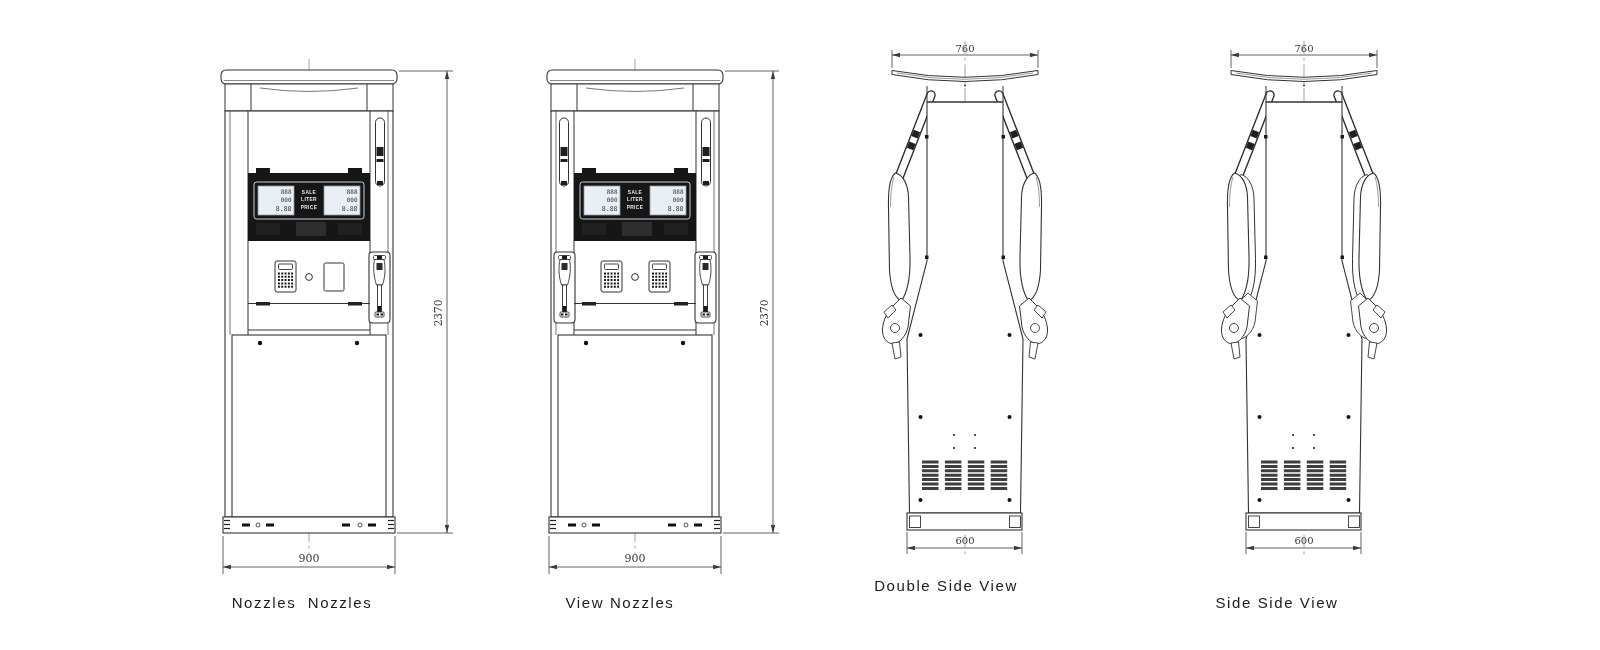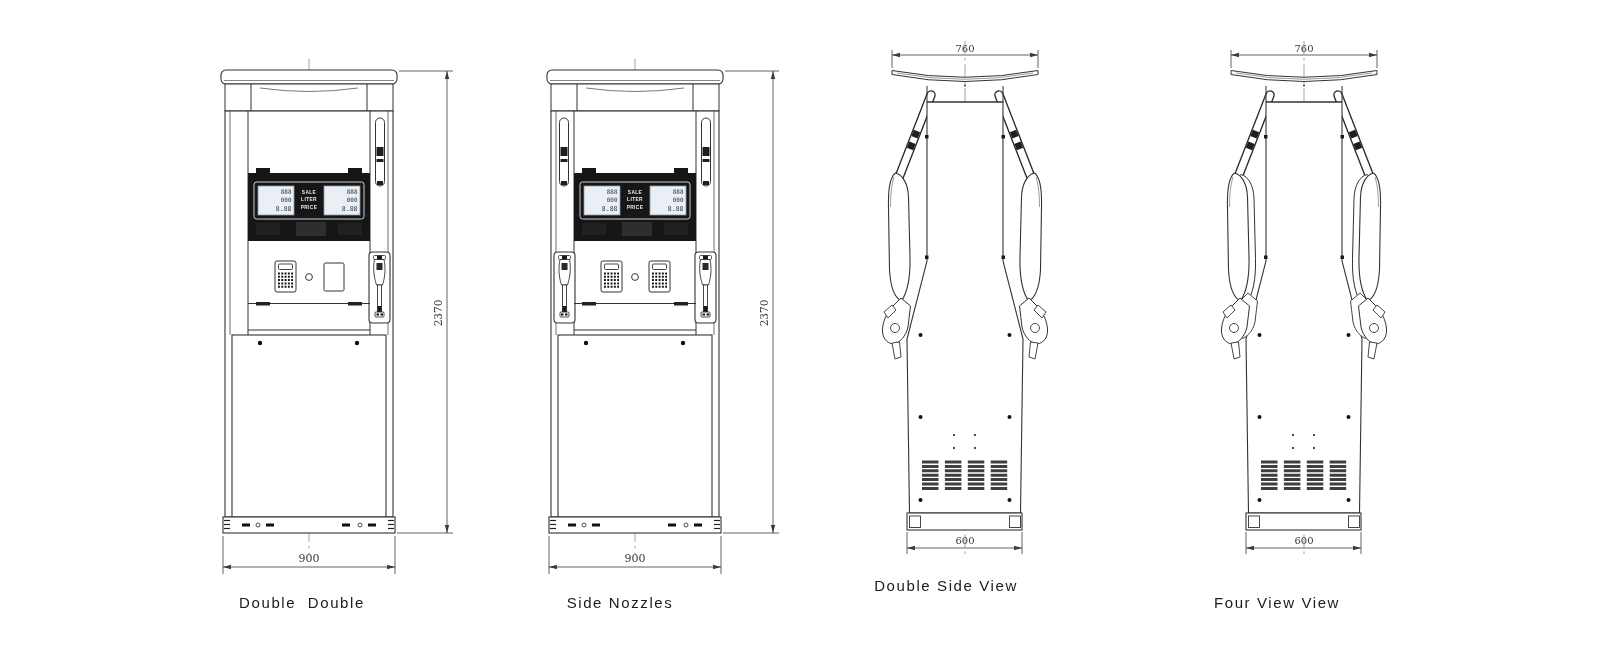--- a/index.html
+++ b/index.html
@@ -127,21 +127,21 @@
       <line class="dimln" x1="33" y1="512" x2="205" y2="512" marker-start="url(#m1)" marker-end="url(#m1)"></line>
       <text class="dim" x="119" y="507" font-size="11" text-anchor="middle">900</text>
     </g>
     <g>
       <line class="dimln" x1="209" y1="16" x2="263" y2="16"></line>
       <line class="dimln" x1="207" y1="478" x2="263" y2="478"></line>
       <line class="dimln" x1="257" y1="16" x2="257" y2="478" marker-start="url(#m1)" marker-end="url(#m1)"></line>
       <text class="dim" transform="translate(251.5,258) rotate(-90)" font-size="10.5" text-anchor="middle">2370</text>
     </g>
   </svg>
-  <div class="caption" style="left:302px;top:594px">Double  Double</div>
+  <div class="caption" style="left:302px;top:594px">Nozzles  Nozzles</div>
 
   <svg class="fig" style="left:516px;top:55px" width="270" height="525" viewBox="0 0 270 525">
     <defs>
       <marker id="m2" viewBox="0 0 10 7" refX="9.5" refY="3.5" markerWidth="11" markerHeight="7.7" orient="auto-start-reverse">
         <path d="M0.5,1 L9.5,3.5 L0.5,6 Z" fill="#3a3a3a"></path>
       </marker>
     </defs>
     <line class="cl" x1="119" y1="4" x2="119" y2="500"></line>
     <rect class="ol" x="31" y="15" width="176" height="14" rx="5" stroke-width="1.1"></rect>
     <line class="thin" x1="34" y1="25.5" x2="204" y2="25.5" stroke-width=".7"></line>
@@ -263,21 +263,21 @@
       <line class="dimln" x1="33" y1="512" x2="205" y2="512" marker-start="url(#m2)" marker-end="url(#m2)"></line>
       <text class="dim" x="119" y="507" font-size="11" text-anchor="middle">900</text>
     </g>
     <g>
       <line class="dimln" x1="209" y1="16" x2="263" y2="16"></line>
       <line class="dimln" x1="207" y1="478" x2="263" y2="478"></line>
       <line class="dimln" x1="257" y1="16" x2="257" y2="478" marker-start="url(#m2)" marker-end="url(#m2)"></line>
       <text class="dim" transform="translate(251.5,258) rotate(-90)" font-size="10.5" text-anchor="middle">2370</text>
     </g>
   </svg>
-  <div class="caption" style="left:620px;top:594px">Side Nozzles</div>
+  <div class="caption" style="left:620px;top:594px">View Nozzles</div>
 
   <svg class="fig" style="left:864px;top:35px" width="200" height="525" viewBox="0 0 200 525">
     <defs>
       <marker id="m3" viewBox="0 0 10 7" refX="9.5" refY="3.5" markerWidth="11" markerHeight="7.7" orient="auto-start-reverse">
         <path d="M0.5,1 L9.5,3.5 L0.5,6 Z" fill="#3a3a3a"></path>
       </marker>
     </defs>
     <line class="cl" x1="101" y1="6" x2="101" y2="520"></line>
 
     <g>
@@ -457,15 +457,15 @@
       <line class="dimln" x1="28" y1="20" x2="174" y2="20" marker-start="url(#m4)" marker-end="url(#m4)"></line>
       <text class="dim" x="101" y="16.5" font-size="10" text-anchor="middle">760</text>
     </g>
     <g>
       <line class="dimln" x1="43" y1="497" x2="43" y2="519"></line>
       <line class="dimln" x1="158" y1="497" x2="158" y2="519"></line>
       <line class="dimln" x1="43" y1="513" x2="158" y2="513" marker-start="url(#m4)" marker-end="url(#m4)"></line>
       <text class="dim" x="101" y="509" font-size="10" text-anchor="middle">600</text>
     </g>
   </svg>
-  <div class="caption" style="left:1277px;top:594px">Four View View</div>
+  <div class="caption" style="left:1277px;top:594px">Side Side View</div>
 
 </div>
 
 </body></html>

